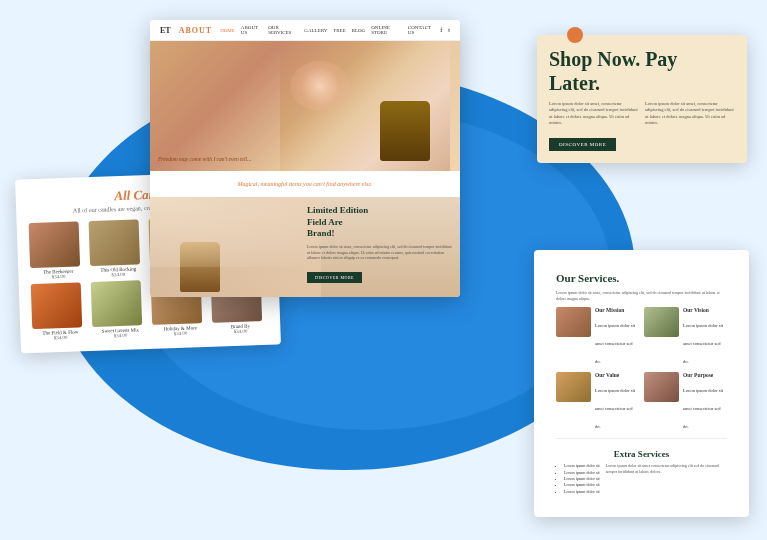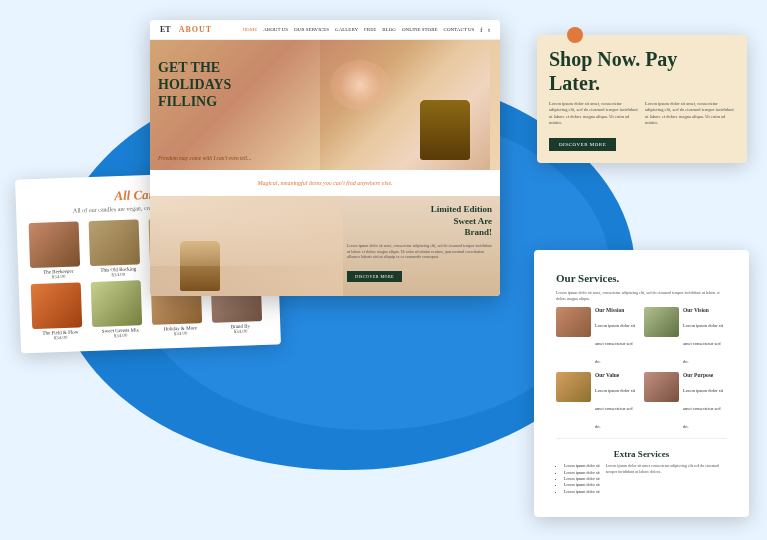--- a/index.html
+++ b/index.html
@@ -77,21 +77,21 @@
       font-size: 5px;
       color: #666;
       display: block;
     }
 
     
     .panel-main {
       position: absolute;
       top: 20px;
       left: 150px;
-      width: 350px;
+      width: 310px;
       background: #fff;
       border-radius: 4px;
       box-shadow: 0 6px 25px rgba(0,0,0,0.25);
       z-index: 4;
       overflow: hidden;
     }
 
     .panel-main-header {
       background: #fff;
       padding: 5px 10px;
@@ -367,25 +367,20 @@
         <span class="nav-item">ONLINE STORE</span>
         <span class="nav-item">CONTACT US</span>
         <span style="font-size:6px;">f</span>
         <span style="font-size:6px;">t</span>
       </div>
     </div>
 
     <div class="hero-section">
       <div class="hero-bg">
 
-        <div class="hero-headline">
-          <div>GET THE</div>
-          <div>HOLIDAYS</div>
-          <div>FILLING</div>
-        </div>
 
         <div style="position:absolute;right:10px;top:0;width:170px;height:130px;overflow:hidden;">
           <div style="width:100%;height:100%;background:linear-gradient(135deg,#c8896a 0%,#d4a574 30%,#e8c9a0 50%,#f0d5c0 70%,#d8b090 100%);">
 
             <div style="position:absolute;bottom:10px;right:20px;width:50px;height:60px;background:linear-gradient(180deg,#8B6914,#5a3a08);border-radius:5px 5px 3px 3px;"></div>
 
             <div style="position:absolute;top:20px;left:10px;width:60px;height:50px;background:radial-gradient(circle,rgba(255,220,200,0.8),rgba(240,180,150,0.4),transparent);border-radius:50%;"></div>
           </div>
         </div>
 
@@ -402,23 +397,23 @@
     <div class="lower-hero">
 
       <div style="position:absolute;left:0;bottom:0;width:55%;height:100%;background:linear-gradient(135deg,rgba(210,180,150,0.7),rgba(240,210,180,0.5));overflow:hidden;">
 
         <div style="position:absolute;bottom:5px;left:30px;width:40px;height:50px;background:linear-gradient(180deg,#c8a060,#7a5020);border-radius:5px 5px 2px 2px;"></div>
 
         <div style="position:absolute;top:0;left:0;width:100%;height:70%;background:radial-gradient(ellipse at top left,rgba(255,240,220,0.6),transparent);"></div>
       </div>
 
       <div style="position:absolute;right:8px;top:8px;width:145px;">
-        <div style="font-size:9px;font-weight:bold;color:#1a3a2a;line-height:1.3;text-align:right;">
+        <div style="font-size:9px;font-weight:bold;color:#1a3a2a;line-height:1.3;">
           <span>Limited Edition</span><br>
-          <span>Sweet Are</span><br>
+          <span>Field Are</span><br>
           <span>Brand!</span>
         </div>
         <p style="font-size:4px;color:#555;line-height:1.4;margin:4px 0;">Lorem ipsum dolor sit amet, consectetur adipiscing elit, sed do eiusmod tempor incididunt ut labore et dolore magna aliqua. Ut enim ad minim veniam, quis nostrud exercitation ullamco laboris nisi ut aliquip ex ea commodo consequat.</p>
         <div style="display:inline-block;background:#1a3a2a;color:#fff;font-size:4px;padding:3px 8px;text-transform:uppercase;letter-spacing:0.5px;">DISCOVER MORE</div>
       </div>
     </div>
   </div>
 
   <div class="panel-right-top">
     <div class="shop-now-dot"></div>

